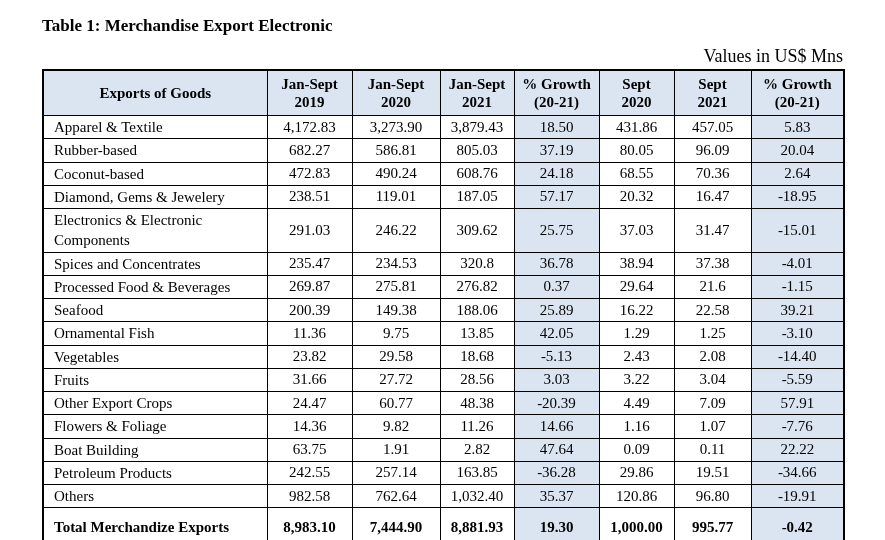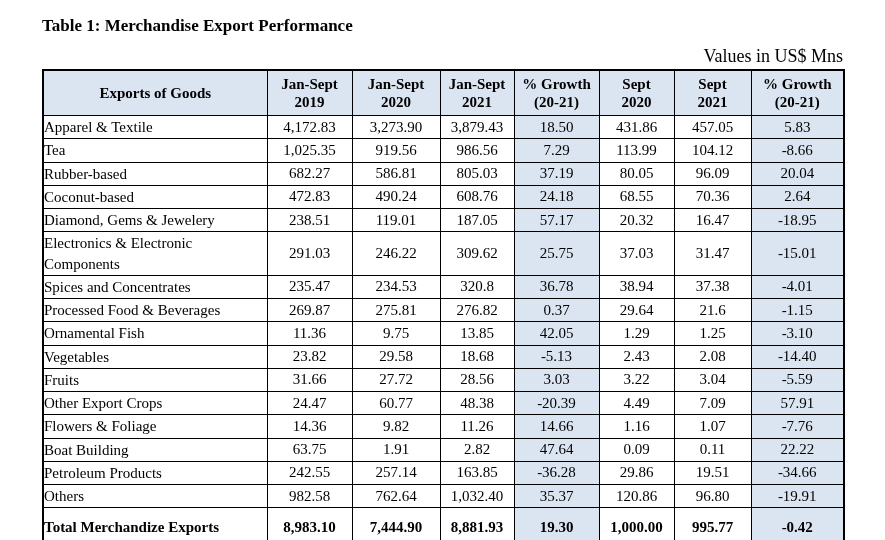--- a/index.html
+++ b/index.html
@@ -38,35 +38,35 @@
   }
   th {
     background: #dbe5f1;
     font-weight: bold;
     white-space: pre-line;
     line-height: 1.2;
     padding: 4px 2px;
   }
   td.label-cell {
     text-align: left;
-    padding-left: 0;
+    padding-left: 10px;
     line-height: 1.35;
   }
   td.growth-cell { background: #dbe5f1; }
   tr.total-row td {
     font-weight: bold;
     padding-top: 9px;
     padding-bottom: 9px;
   }
 </style>
 </head>
 <body>
 
 <div class="page">
-  <div class="title">Table 1: Merchandise Export Performance</div>
+  <div class="title">Table 1: Merchandise Export Electronic</div>
   <div class="subtitle">Values in US$ Mns</div>
   <table>
     <colgroup>
       <col style="width:224px">
       <col style="width:85px">
       <col style="width:88px">
       <col style="width:74px">
       <col style="width:85px">
       <col style="width:75px">
       <col style="width:77px">
@@ -96,30 +96,20 @@
           <td class="label-cell">Apparel &amp; Textile</td>
           <td>4,172.83</td>
           <td>3,273.90</td>
           <td>3,879.43</td>
           <td class="growth-cell">18.50</td>
           <td>431.86</td>
           <td>457.05</td>
           <td class="growth-cell">5.83</td>
         </tr>
         <tr>
-          <td class="label-cell">Tea</td>
-          <td>1,025.35</td>
-          <td>919.56</td>
-          <td>986.56</td>
-          <td class="growth-cell">7.29</td>
-          <td>113.99</td>
-          <td>104.12</td>
-          <td class="growth-cell">-8.66</td>
-        </tr>
-        <tr>
           <td class="label-cell">Rubber-based</td>
           <td>682.27</td>
           <td>586.81</td>
           <td>805.03</td>
           <td class="growth-cell">37.19</td>
           <td>80.05</td>
           <td>96.09</td>
           <td class="growth-cell">20.04</td>
         </tr>
         <tr>
@@ -164,20 +154,30 @@
         </tr>
         <tr>
           <td class="label-cell">Processed Food &amp; Beverages</td>
           <td>269.87</td>
           <td>275.81</td>
           <td>276.82</td>
           <td class="growth-cell">0.37</td>
           <td>29.64</td>
           <td>21.6</td>
           <td class="growth-cell">-1.15</td>
+        </tr>
+        <tr>
+          <td class="label-cell">Seafood</td>
+          <td>200.39</td>
+          <td>149.38</td>
+          <td>188.06</td>
+          <td class="growth-cell">25.89</td>
+          <td>16.22</td>
+          <td>22.58</td>
+          <td class="growth-cell">39.21</td>
         </tr>
         <tr>
           <td class="label-cell">Ornamental Fish</td>
           <td>11.36</td>
           <td>9.75</td>
           <td>13.85</td>
           <td class="growth-cell">42.05</td>
           <td>1.29</td>
           <td>1.25</td>
           <td class="growth-cell">-3.10</td>

